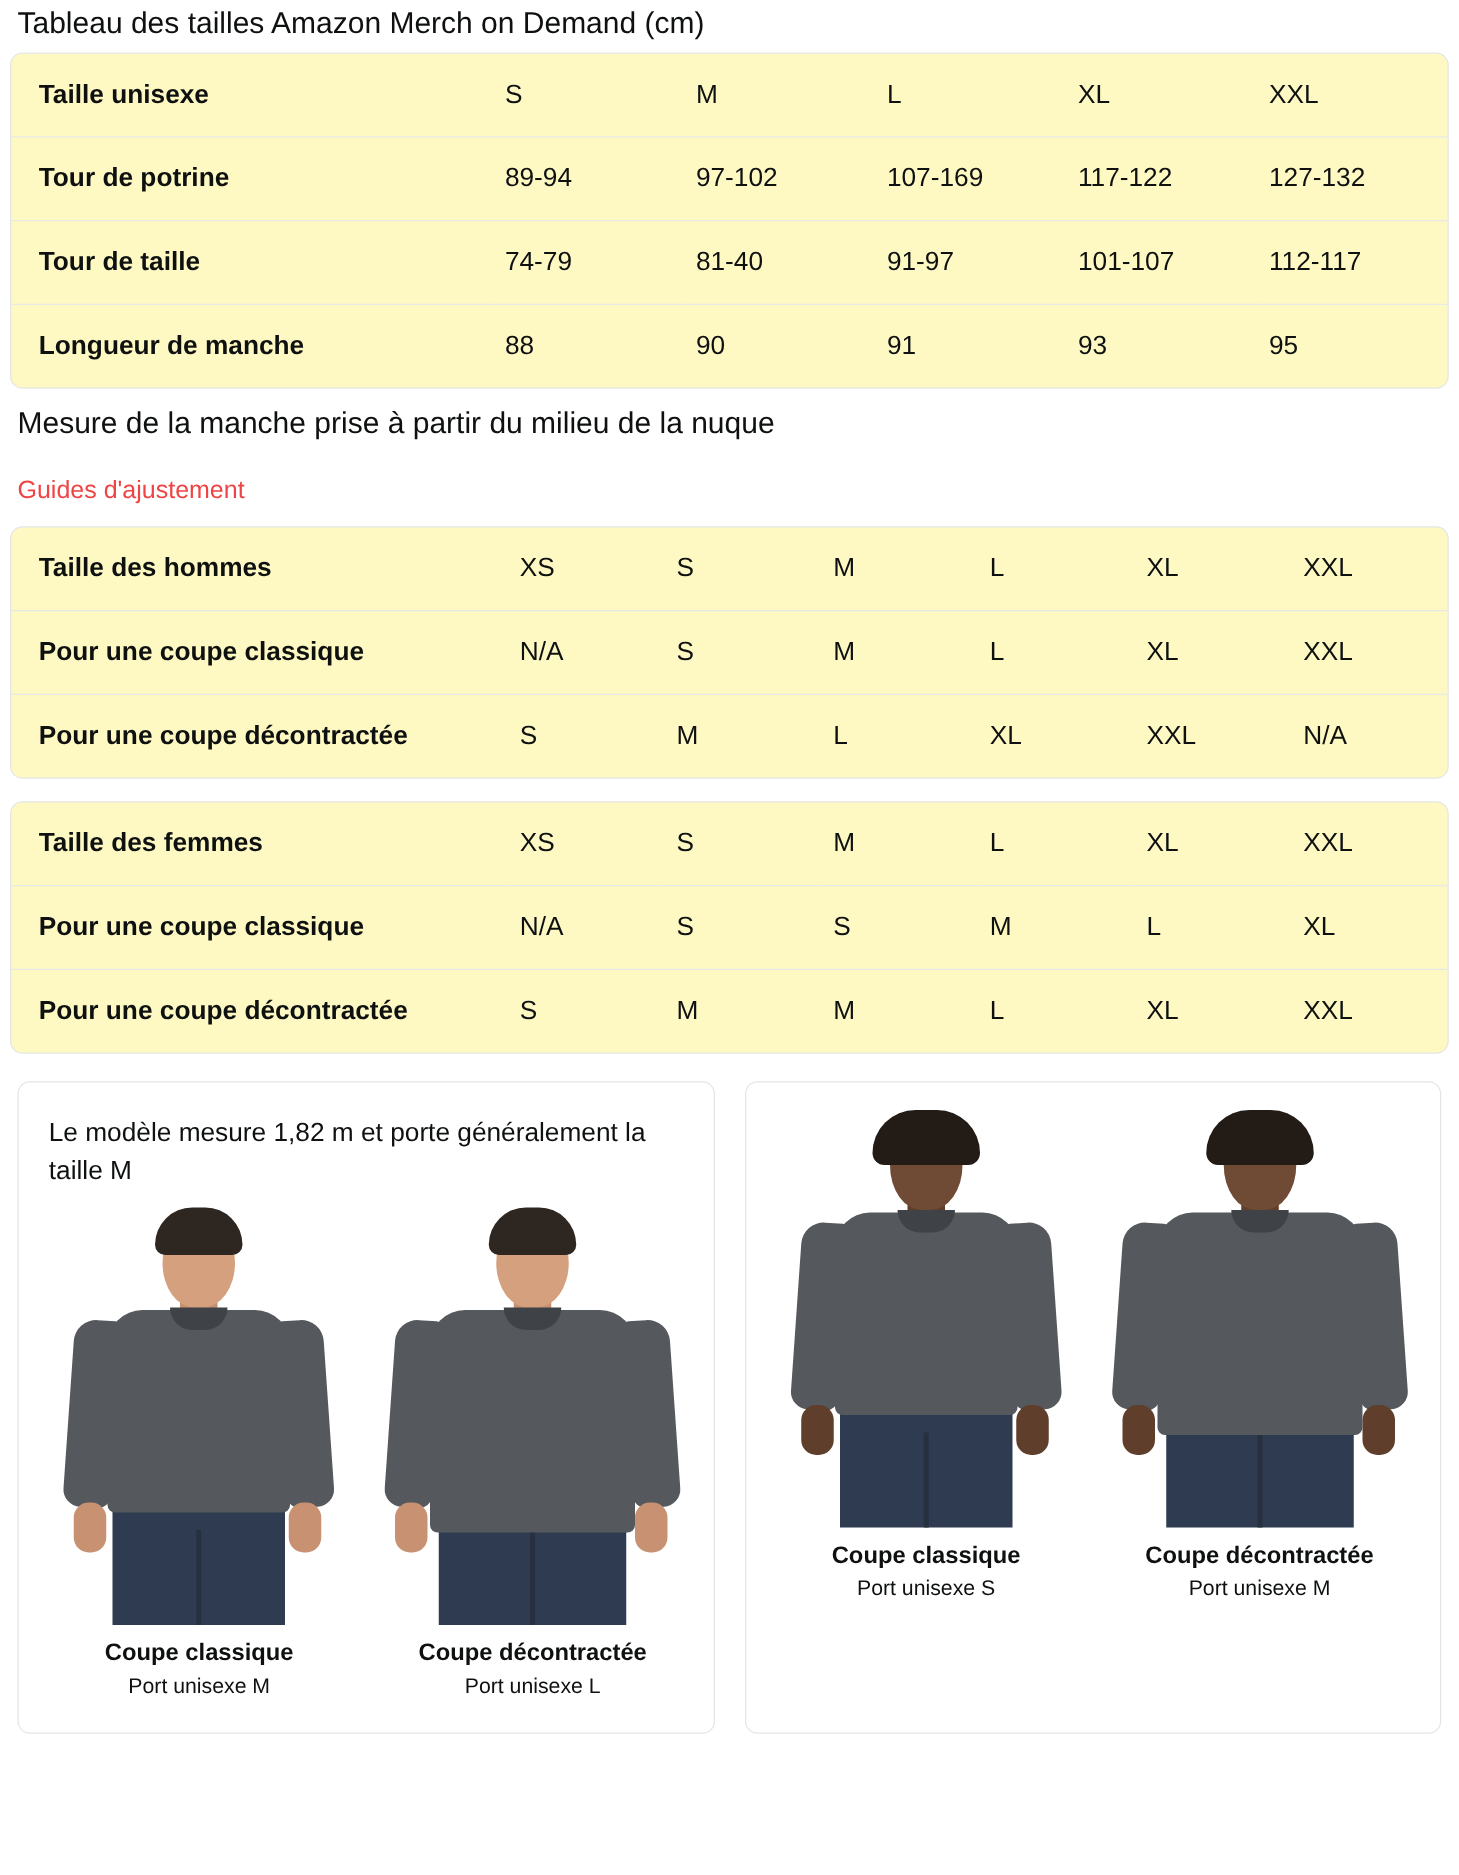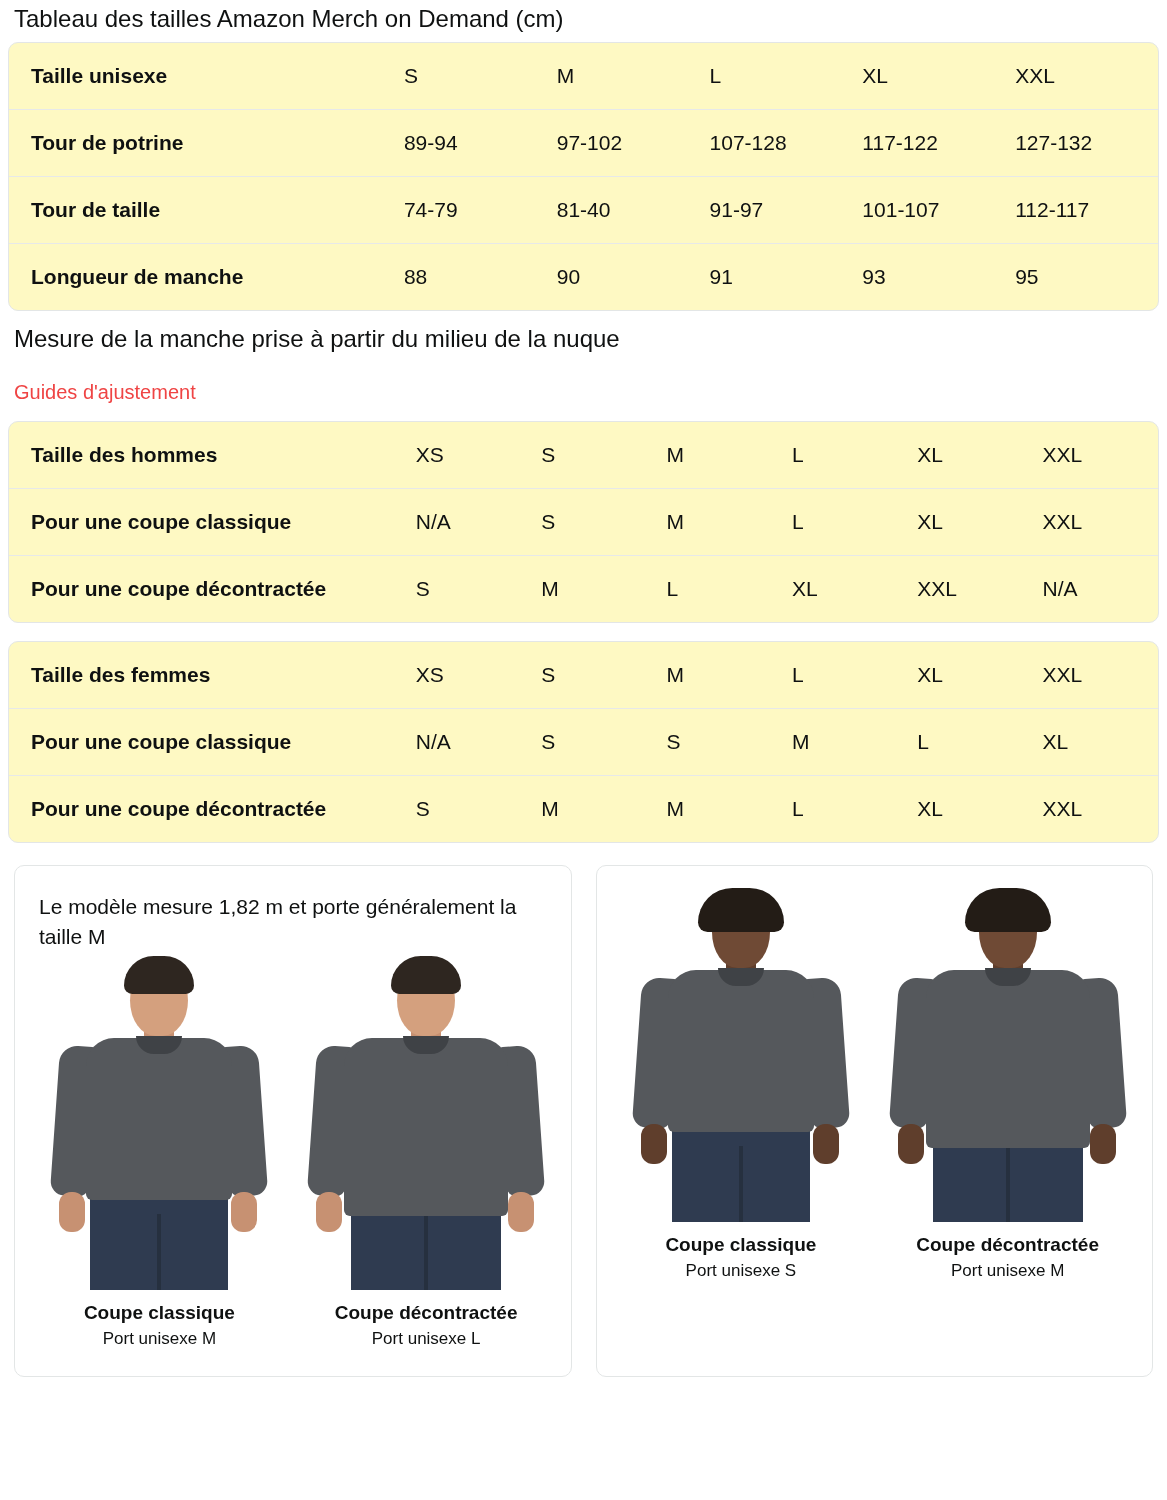--- a/index.html
+++ b/index.html
@@ -76,21 +76,21 @@
     flex: 1 1 0;
     border: 1px solid #e3e6e6;
     border-radius: 10px;
     padding: 26px 24px 24px 24px;
     background: #fff;
   }
   .panel-title {
     font-size: 21px;
     line-height: 30px;
     color: #0f1111;
-    margin-bottom: 8px;
+    margin-bottom: 18px;
   }
   .models {
     display: flex;
     gap: 26px;
   }
   .model {
     flex: 1 1 0;
     text-align: center;
   }
   .model-figure {
@@ -240,21 +240,21 @@
         <td>S</td>
         <td>M</td>
         <td>L</td>
         <td>XL</td>
         <td>XXL</td>
       </tr>
       <tr>
         <td class="rowhead">Tour de potrine</td>
         <td>89-94</td>
         <td>97-102</td>
-        <td>107-128</td>
+        <td>107-169</td>
         <td>117-122</td>
         <td>127-132</td>
       </tr>
       <tr>
         <td class="rowhead">Tour de taille</td>
         <td>74-79</td>
         <td>81-40</td>
         <td>91-97</td>
         <td>101-107</td>
         <td>112-117</td>

